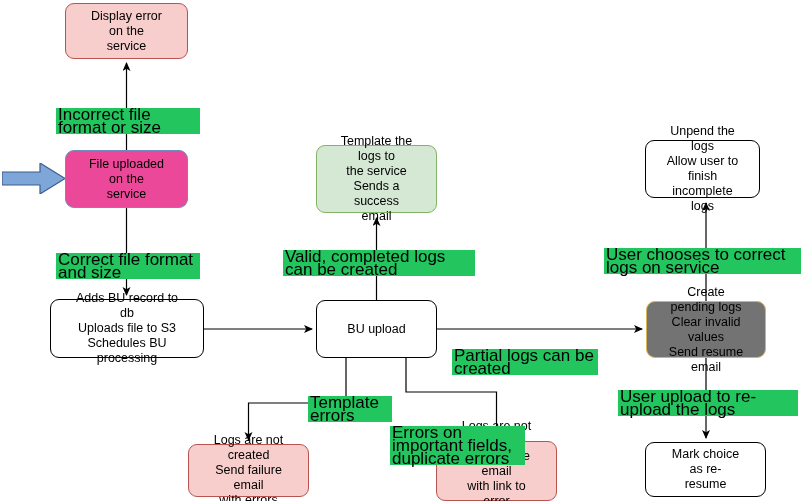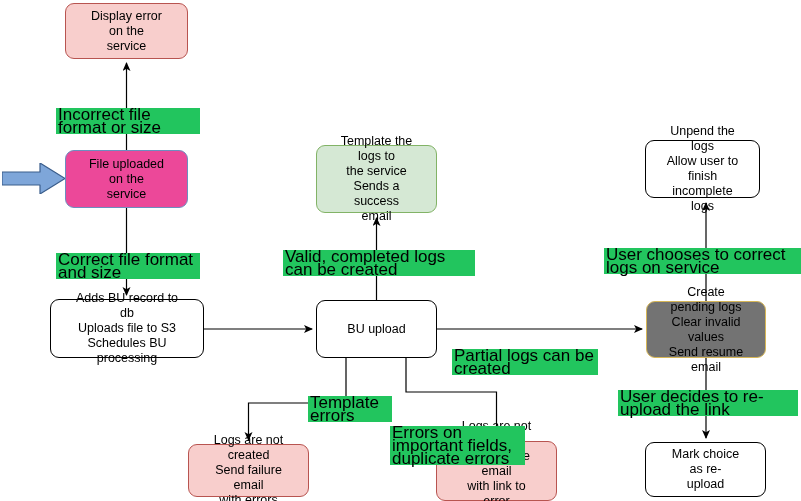--- a/index.html
+++ b/index.html
@@ -115,25 +115,25 @@
 Clear invalid values
 Send resume email</div>
   <div class="node pink" style="left:188px; top:444px; width:121px; height:53px;">Logs are not created
 Send failure email
 with errors</div>
   <div class="node pink" style="left:436px; top:441px; width:121px; height:60px;">Logs are not created
 Send failure email
 with link to error
 summary</div>
   <div class="node plain" style="left:645px; top:442px; width:121px; height:55px;">Mark choice as re-
-upload</div>
+resume</div>
 
   <div class="edge-label" style="left:56px;  top:108px; width:140px;">Incorrect file format or size</div>
   <div class="edge-label" style="left:56px;  top:253px; width:140px;">Correct file format and size</div>
   <div class="edge-label" style="left:283px; top:250px; width:188px;">Valid, completed logs can be created</div>
   <div class="edge-label" style="left:452px; top:322px; width:142px;margin-top:27px;">Partial logs can be created</div>
   <div class="edge-label" style="left:604px; top:248px; width:197px;">User chooses to correct logs on service</div>
   <div class="edge-label" style="left:292px; top:396px; width:80px;margin-left:16px;">Template errors</div>
   <div class="edge-label" style="left:390px; top:382px; width:131px;margin-top:44px;">Errors on important fields,
 duplicate errors</div>
-  <div class="edge-label" style="left:618px; top:390px; width:176px;">User decides to re-upload the link</div>
+  <div class="edge-label" style="left:618px; top:390px; width:176px;">User upload to re-upload the logs</div>
 
 </div>
 
 </body></html>

